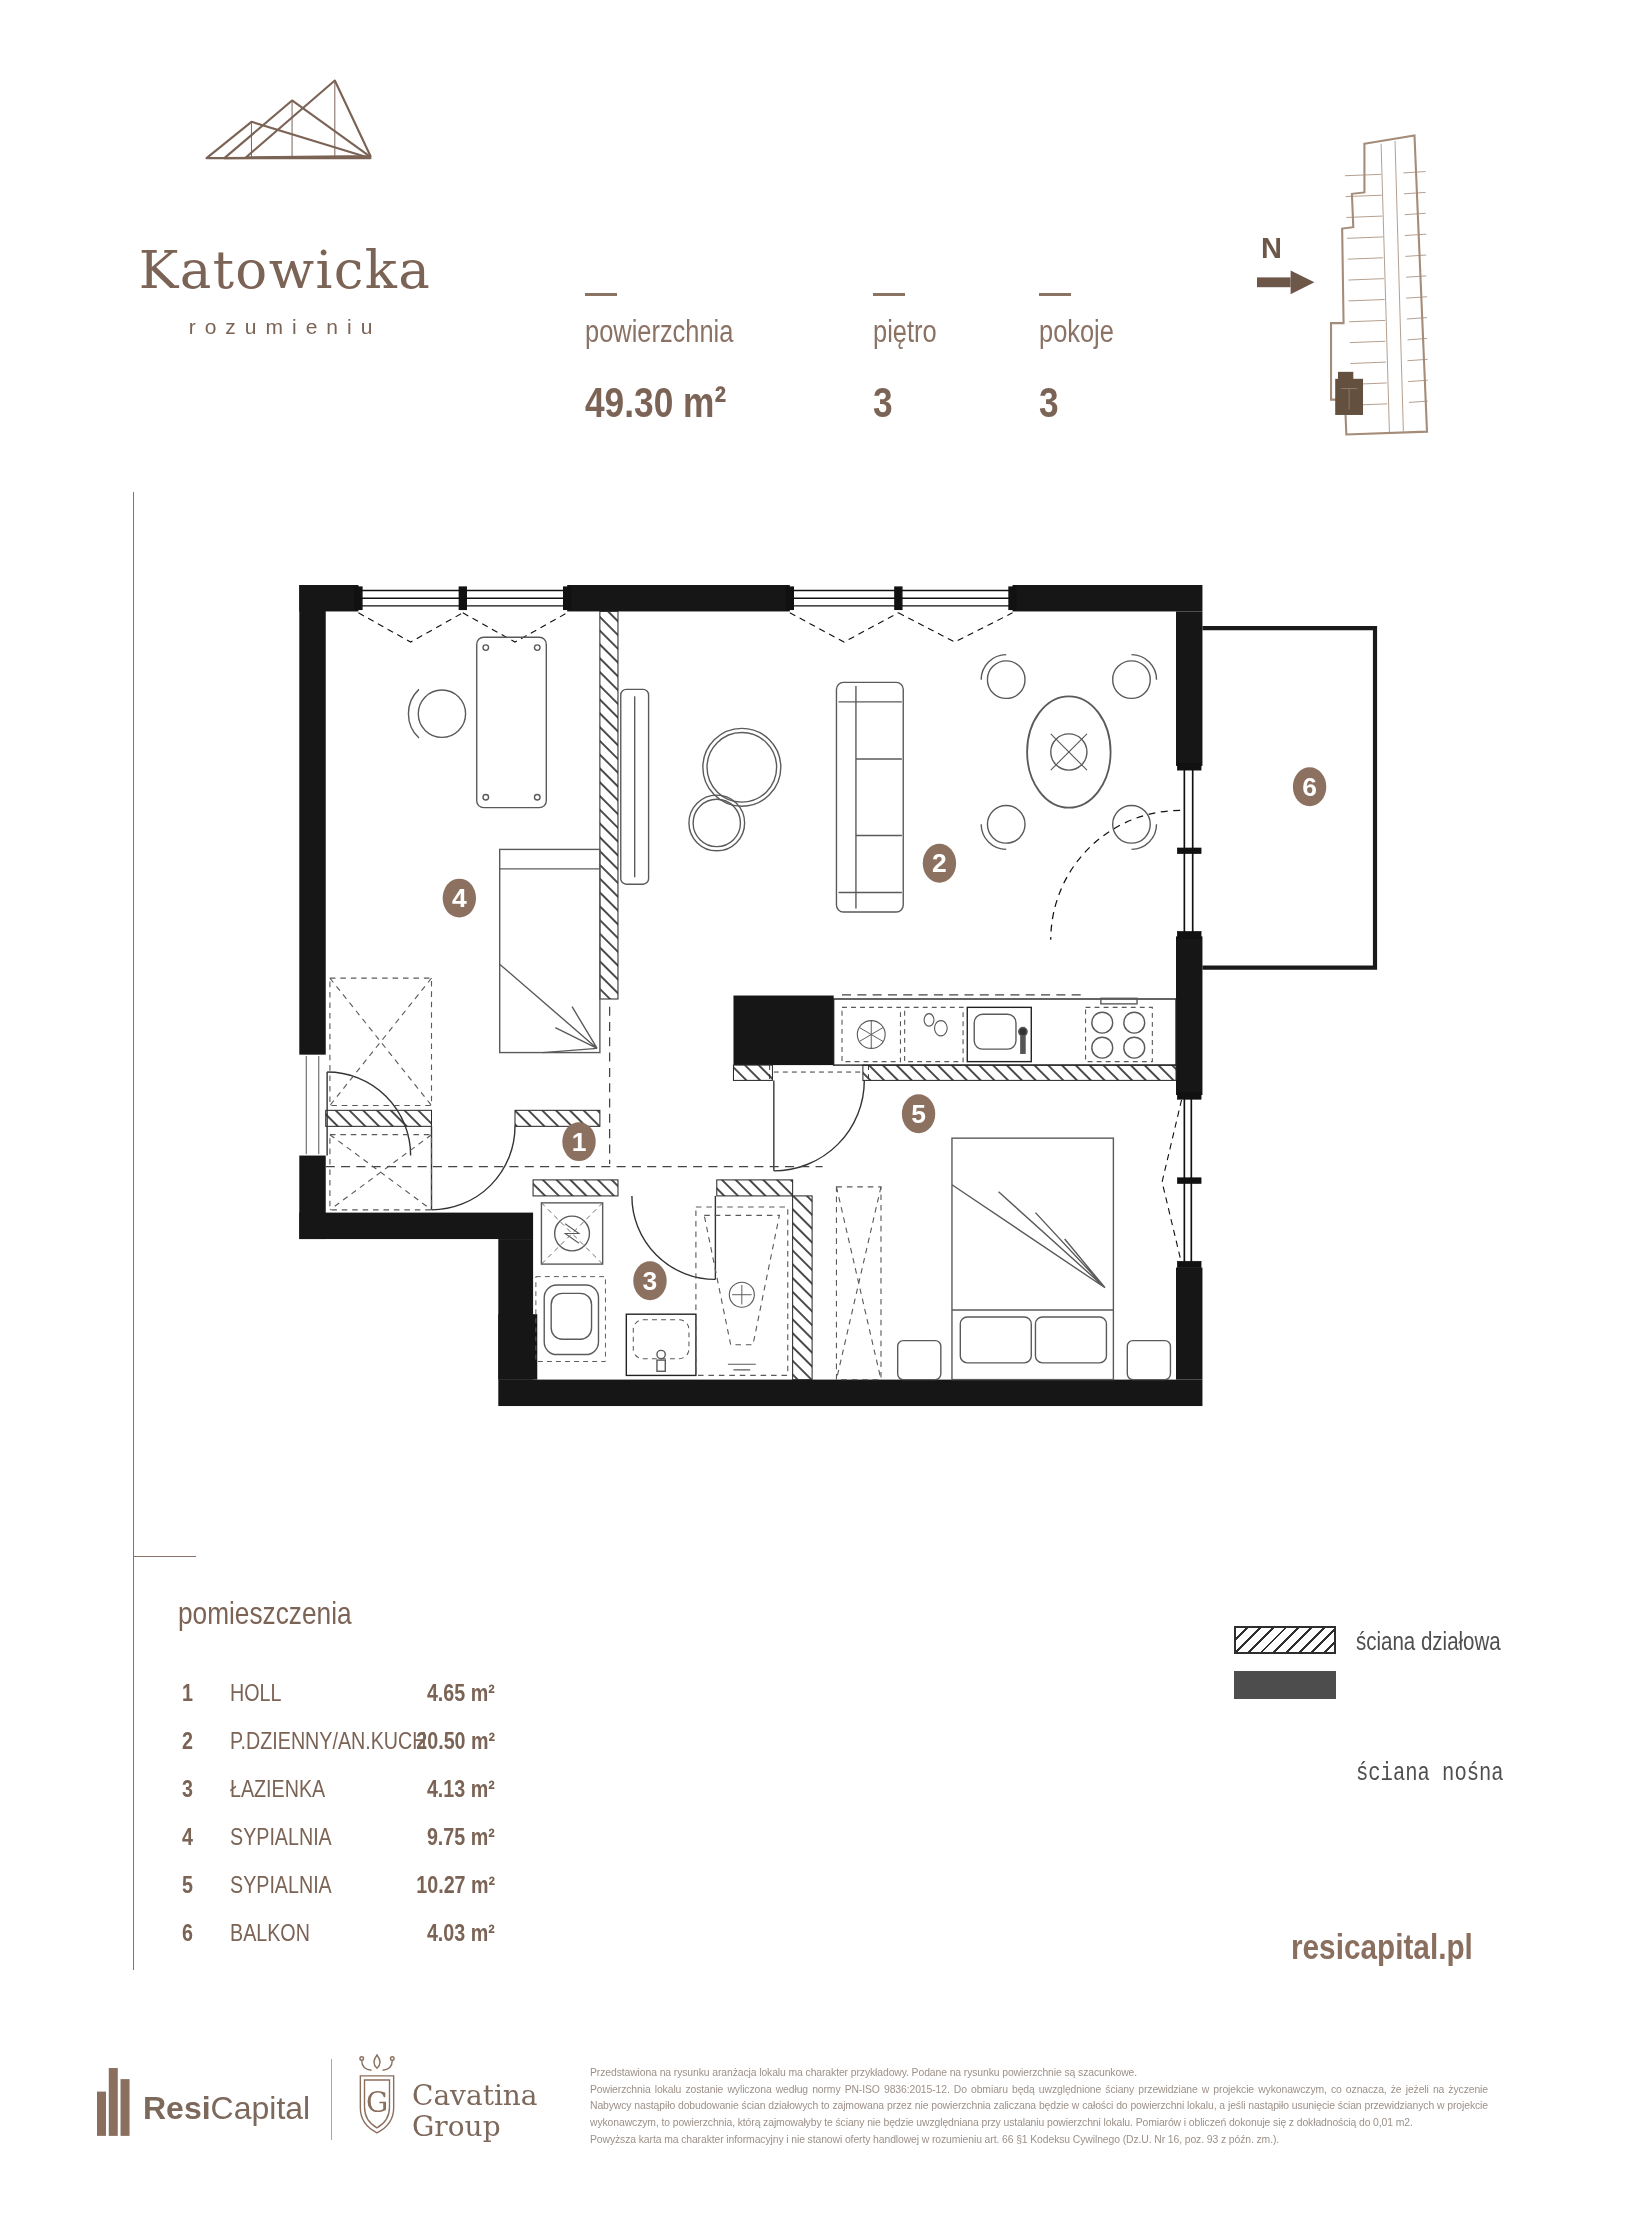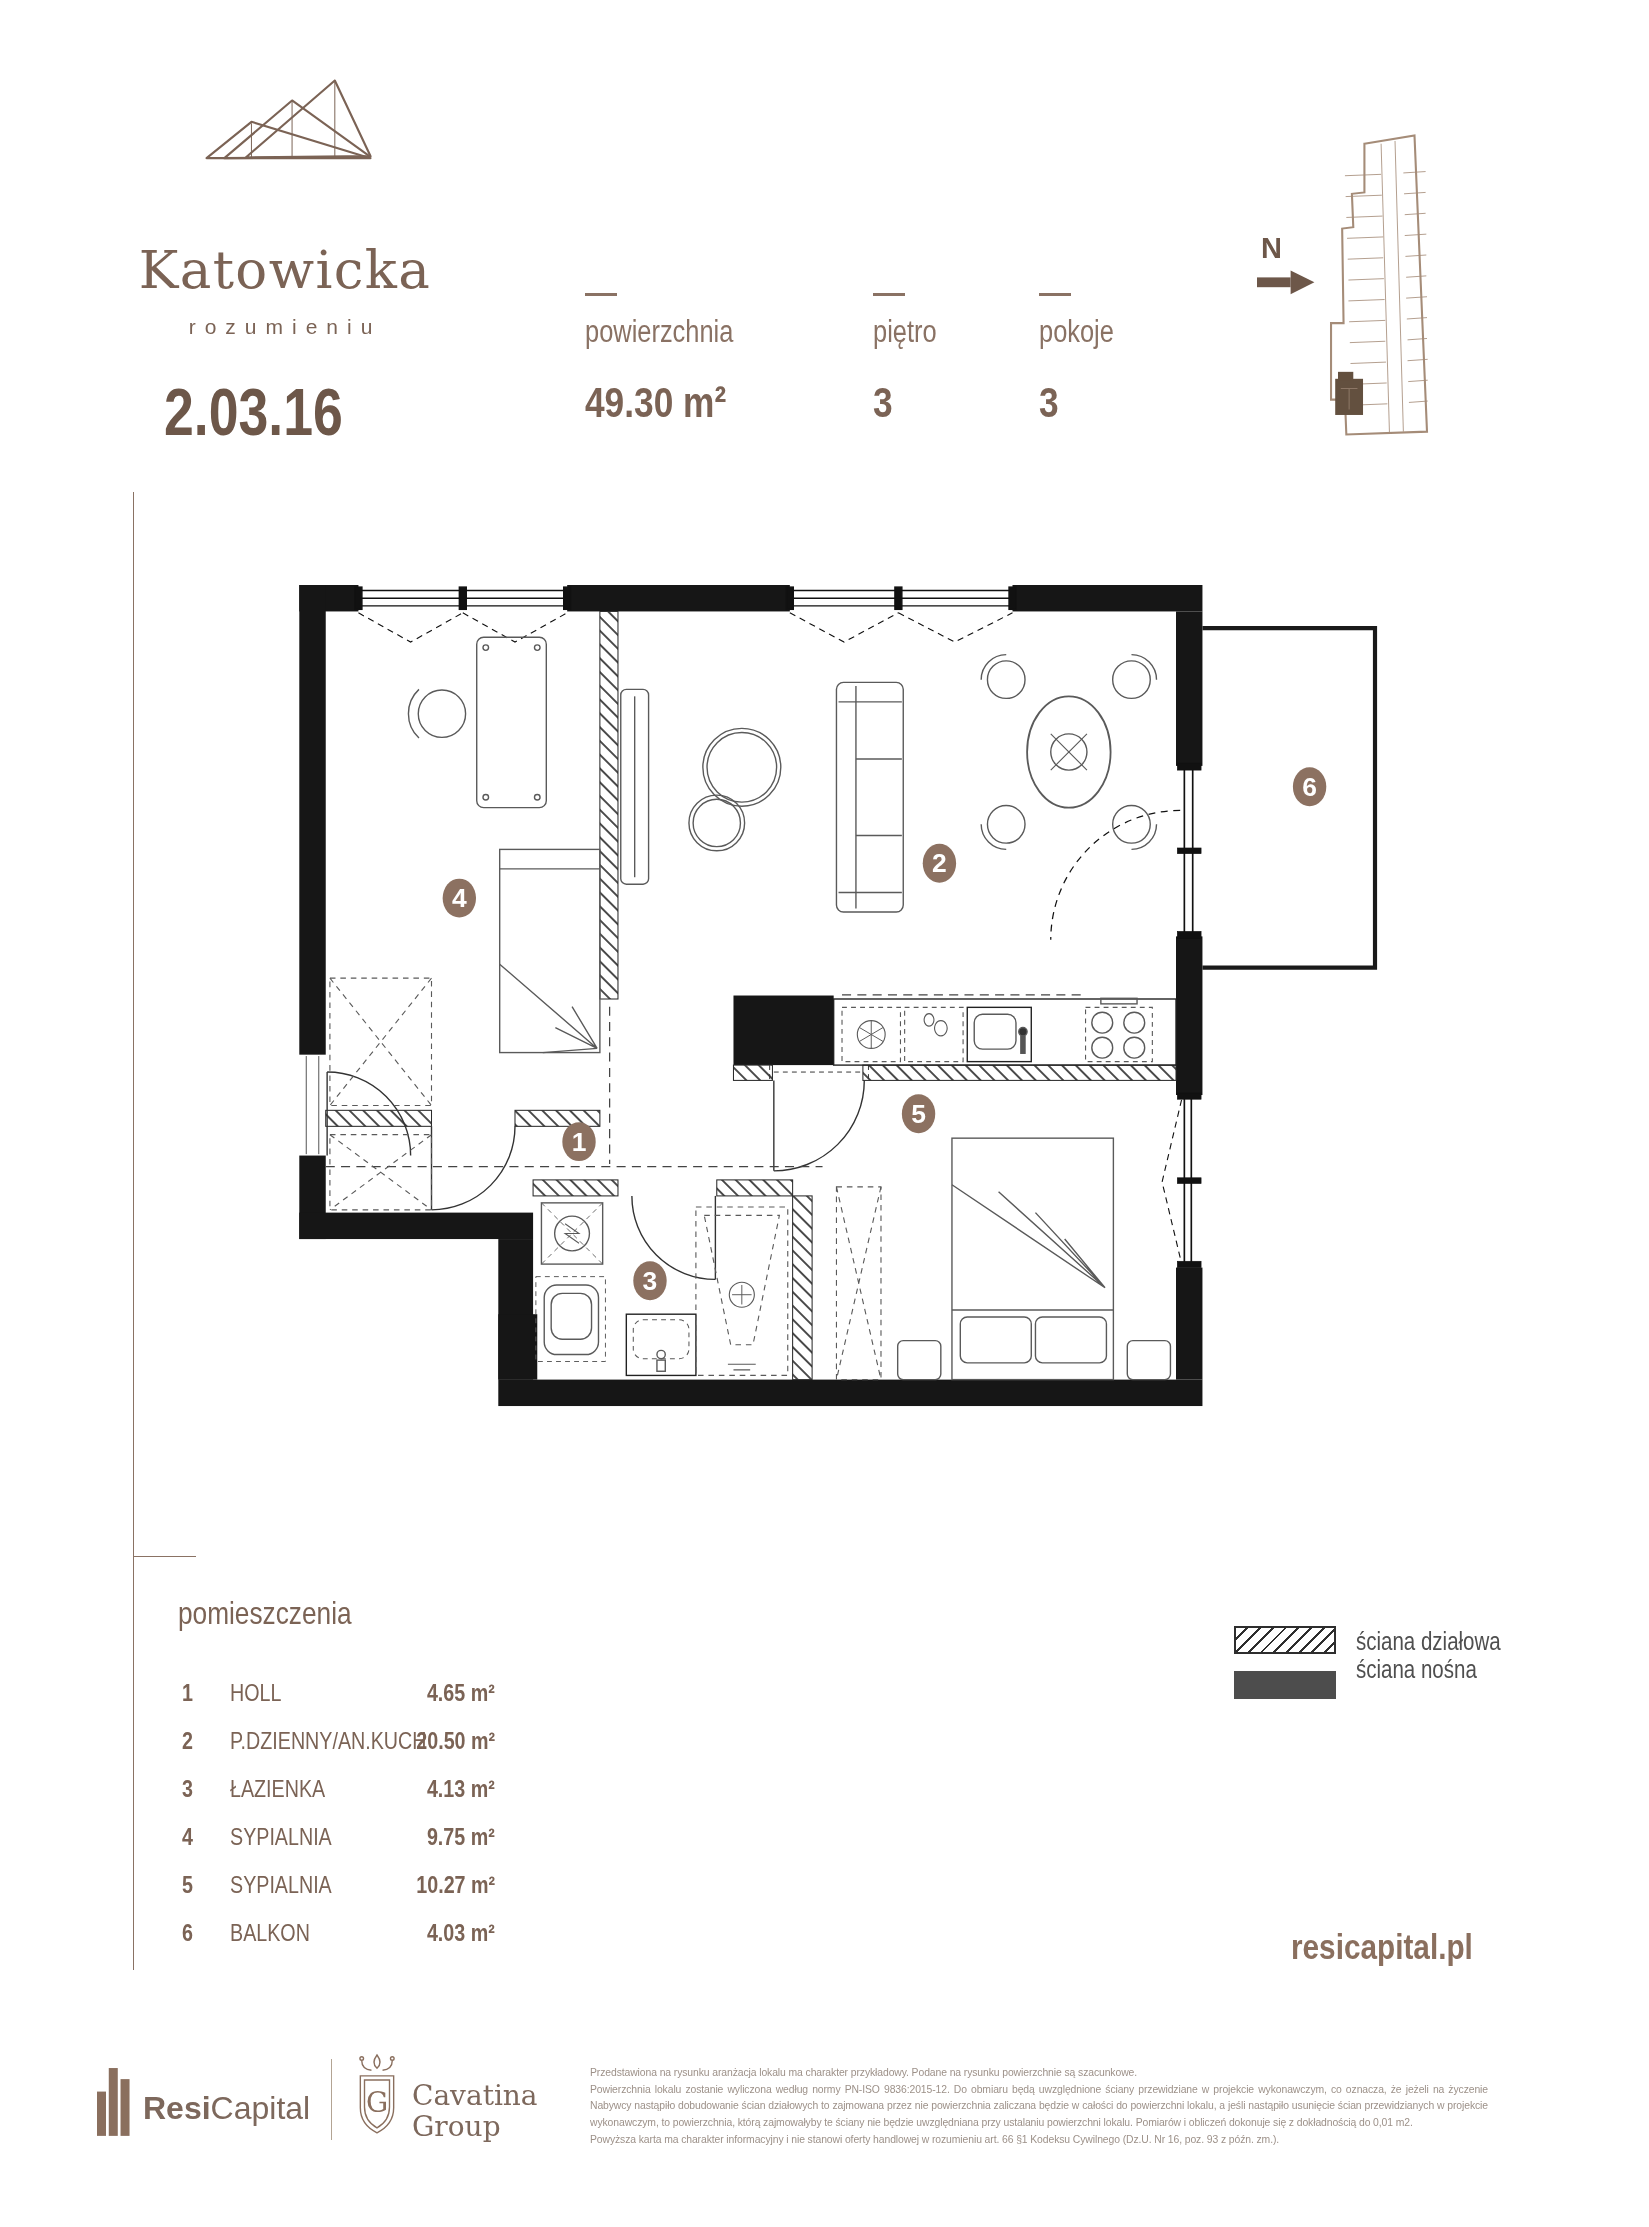--- a/index.html
+++ b/index.html
@@ -66,23 +66,20 @@
       <path d="M30 115 L235 113 L125 34 Z"></path>
       <path d="M60 114 L235 112 L185 6 Z"></path>
       <line x1="68" y1="66" x2="68" y2="114" stroke-width="1.4"></line>
       <line x1="125" y1="36" x2="125" y2="113" stroke-width="1.4"></line>
       <line x1="185" y1="8" x2="185" y2="112" stroke-width="1.4"></line>
     </g>
   </svg>
   <div class="abs brand-name">Katowicka</div>
   <div class="abs brand-sub">rozumieniu</div>
 
-  <div class="abs title2">
-    <span class="cond">2.03.16</span>
-  </div>
 
   <div class="abs stat" style="left:585px;top:293px;">
     <span class="dash"></span>
     <div class="lbl"><span class="cond">powierzchnia</span></div>
     <div class="val"><span class="cond">49.30 m²</span></div>
   </div>
   <div class="abs stat" style="left:873px;top:293px;">
     <span class="dash"></span>
     <div class="lbl"><span class="cond">piętro</span></div>
     <div class="val"><span class="cond">3</span></div>
@@ -406,21 +403,21 @@
       <span class="nm"><span class="cond">BALKON</span></span>
       <span class="ar"><span class="condR">4.03 m²</span></span>
     </div>
   </div>
 
   <div class="abs sw sw-hatch"></div>
   <div class="abs sw-lbl" style="top:1627px;">
     <span class="cond">ściana działowa</span>
   </div>
   <div class="abs sw sw-solid"></div>
-  <div class="abs sw-lbl" style="top:1655px;">
+  <div class="abs sw-lbl" style="top:1759px;font-family:Liberation Mono, monospace;">
     <span class="cond">ściana nośna</span>
   </div>
 
   <div class="abs website">
     <span class="cond">resicapital.pl</span>
   </div>
 
   <svg class="abs" style="left:97px;top:2058px;" width="36" height="81" viewBox="0 0 52 116">
     <rect x="0" y="48" width="13" height="64" fill="#8a6f5e"></rect>
     <rect x="17" y="14" width="13" height="98" fill="#8a6f5e"></rect>

